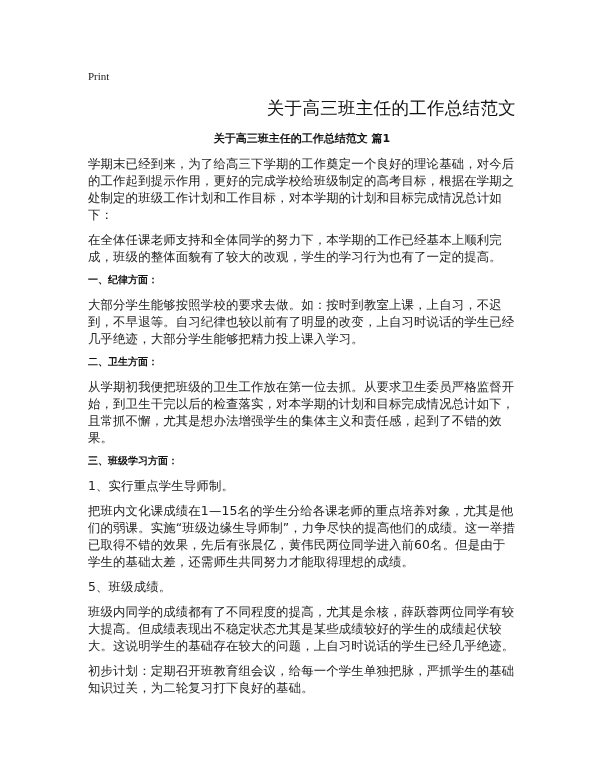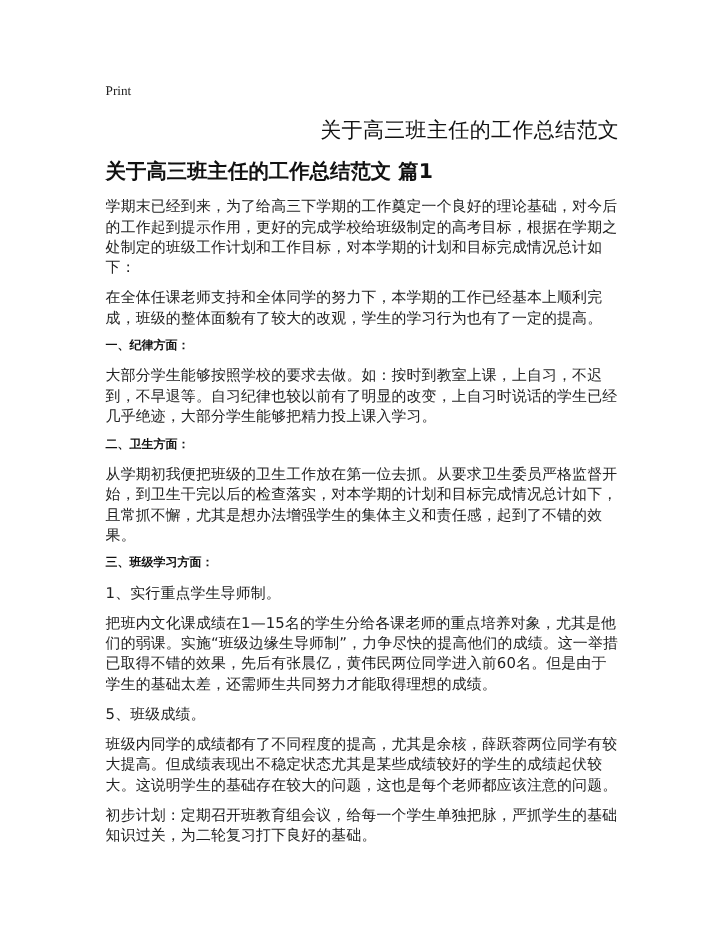--- a/index.html
+++ b/index.html
@@ -2,21 +2,21 @@
 <html><head>
 <meta charset="utf-8">
 <style>
   html, body { margin: 0; padding: 0; background: #ffffff; }
   body { width: 600px; height: 776px; overflow: hidden; position: relative;
          font-family: "DejaVu Sans", sans-serif; color: #1a1a1a; }
   .page { position: absolute; left: 88px; top: 70px; width: 428px; }
   .print { font-family: "Liberation Serif", serif; font-size: 11px; color: #222; margin: 0 0 12px 0; height: 14px; }
   .title { font-size: 17.5px; text-align: right; margin: 0 0 11px 0; font-weight: normal; color: #111; letter-spacing: 0.3px; }
   .subtitle { font-size: 12.5px; margin: 0 0 10px 0; color: #222; }
-  .h-bold { font-size: 17px; font-weight: bold; margin: 0 0 9px 0; color: #111; }
+  .h-bold { font-size: 11px; font-weight: bold; margin: 0 0 9px 0; color: #111; text-align: center; }
   p.body { font-size: 12.4px; line-height: 17px; margin: 0 0 8px 0; color: #222; letter-spacing: 0.15px; }
   .sec { font-size: 10px; font-weight: bold; margin: 0 0 9px 0; color: #111; }
 </style>
 </head>
 <body>
 
 <div class="page">
   <div class="print">Print</div>
   <h1 class="title">关于高三班主任的工作总结范文</h1>
   <div class="h-bold">关于高三班主任的工作总结范文 篇1</div>
@@ -27,15 +27,15 @@
   <div class="sec">一、纪律方面：</div>
   <p class="body">大部分学生能够按照学校的要求去做。如：按时到教室上课，上自习，不迟到，不早退等。自习纪律也较以前有了明显的改变，上自习时说话的学生已经几乎绝迹，大部分学生能够把精力投上课入学习。</p>
 
   <div class="sec">二、卫生方面：</div>
   <p class="body">从学期初我便把班级的卫生工作放在第一位去抓。从要求卫生委员严格监督开始，到卫生干完以后的检查落实，对本学期的计划和目标完成情况总计如下，且常抓不懈，尤其是想办法增强学生的集体主义和责任感，起到了不错的效果。</p>
 
   <div class="sec">三、班级学习方面：</div>
   <p class="body">1、实行重点学生导师制。</p>
   <p class="body">把班内文化课成绩在1—15名的学生分给各课老师的重点培养对象，尤其是他们的弱课。实施“班级边缘生导师制”，力争尽快的提高他们的成绩。这一举措已取得不错的效果，先后有张晨亿，黄伟民两位同学进入前60名。但是由于学生的基础太差，还需师生共同努力才能取得理想的成绩。</p>
   <p class="body">5、班级成绩。</p>
-  <p class="body">班级内同学的成绩都有了不同程度的提高，尤其是余核，薛跃蓉两位同学有较大提高。但成绩表现出不稳定状态尤其是某些成绩较好的学生的成绩起伏较大。这说明学生的基础存在较大的问题，这也是每个老师都应该注意的问题。</p>
+  <p class="body">班级内同学的成绩都有了不同程度的提高，尤其是余核，薛跃蓉两位同学有较大提高。但成绩表现出不稳定状态尤其是某些成绩较好的学生的成绩起伏较大。这说明学生的基础存在较大的问题，上自习时说话的学生已经几乎绝迹。</p>
   <p class="body">初步计划：定期召开班教育组会议，给每一个学生单独把脉，严抓学生的基础知识过关，为二轮复习打下良好的基础。</p>
 </div>
 
 </body></html>

